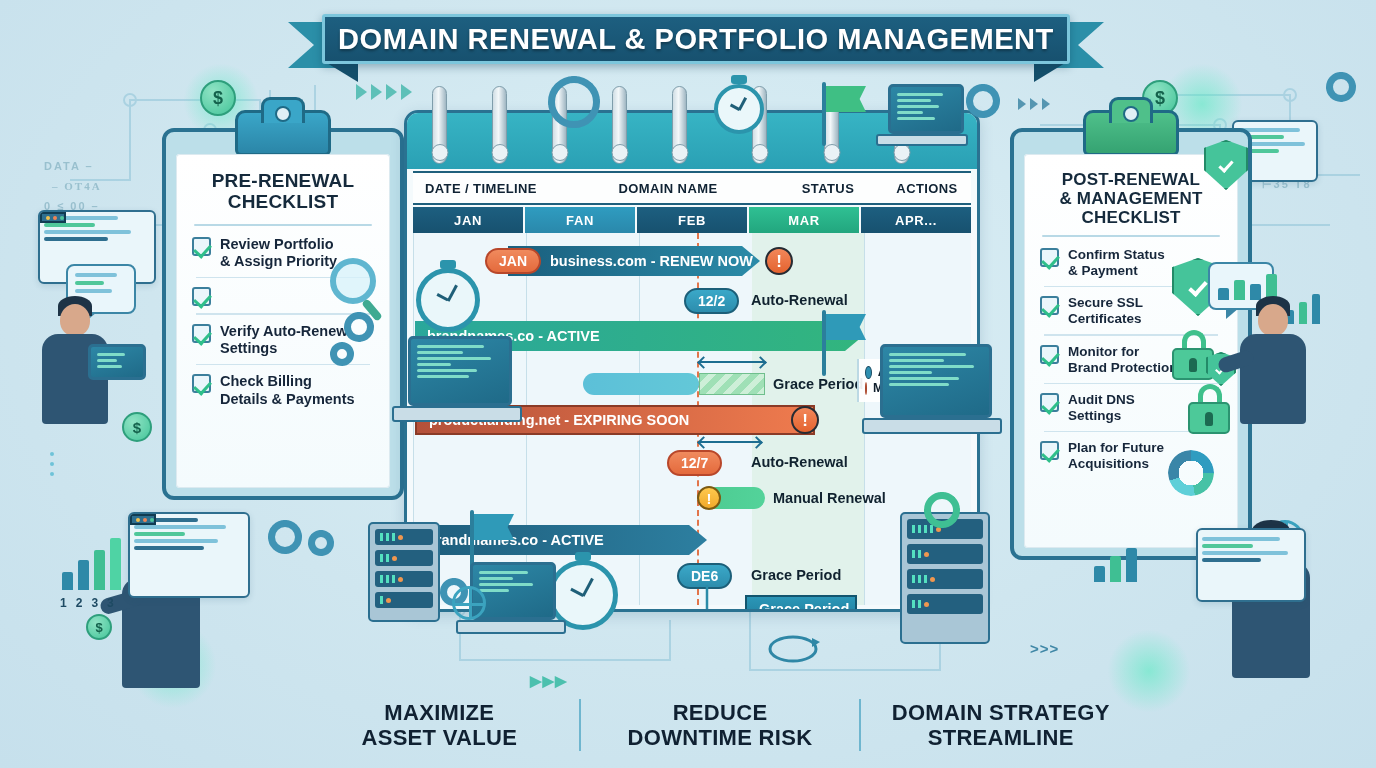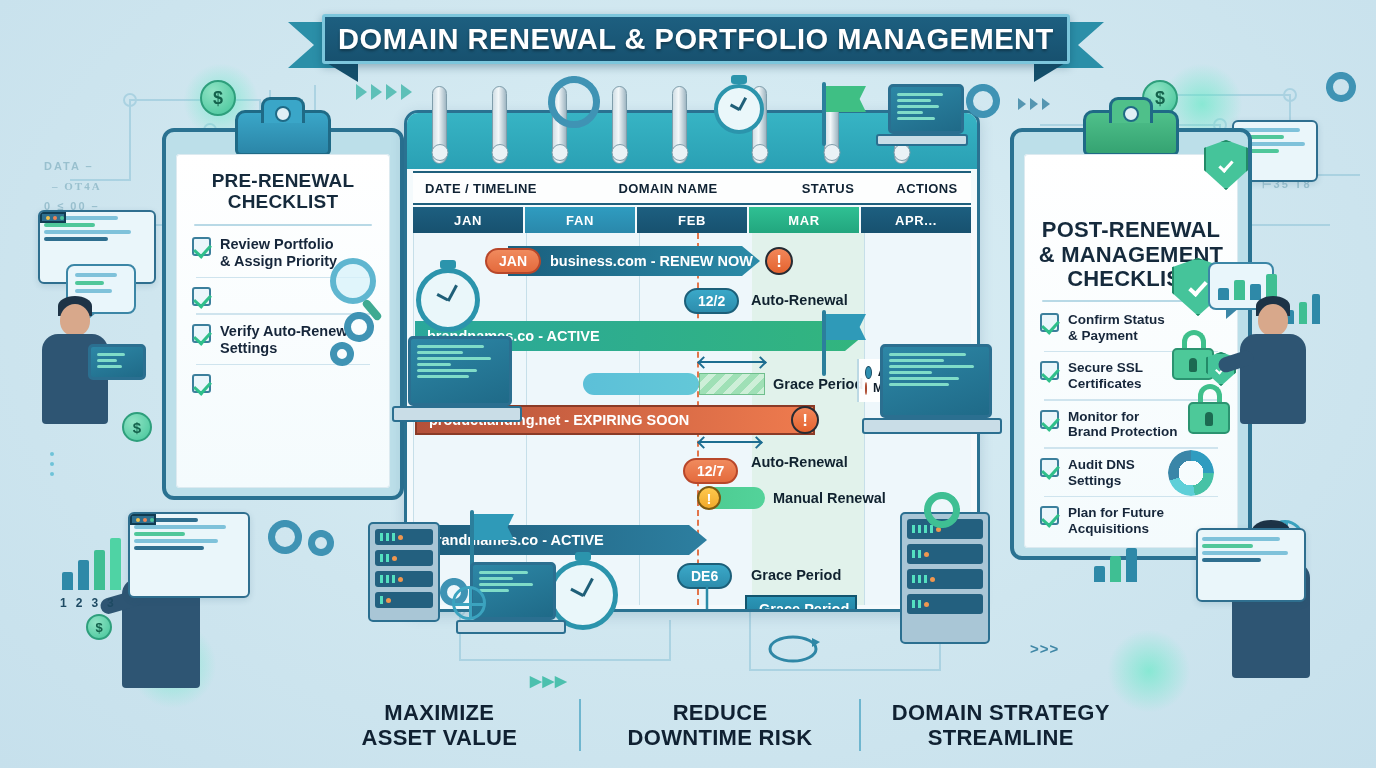--- a/index.html
+++ b/index.html
@@ -401,20 +401,22 @@
 
       <div class="chk-row">
         <div class="chkbox"></div>
         <div class="chk-txt" style="font-size:14.5px; white-space:pre-line;">Verify Auto-Renew
 Settings</div>
       </div>
       <div class="chk-sep"></div>
 
       <div class="chk-row">
         <div class="chkbox"></div>
+        <div class="chk-txt" style="font-size:14.5px; white-space:pre-line;">Check Billing
+Details &amp; Payments</div>
       </div>
     </div>
   </div>
 
   <div class="magnifier" style="left:330px; top:258px; width:70px; height:70px;">
     <div class="lens"></div>
     <div class="handle"></div>
   </div>
   <div class="gear" style="left:344px; top:312px; width:30px; height:30px;"></div>
   <div class="gear" style="left:330px; top:342px; width:24px; height:24px;"></div>
@@ -459,21 +461,21 @@
 
         <div class="measure" style="left:286px; top:128px; width:66px;"></div>
         <div class="grace-bar" style="left:170px; top:140px; width:116px;"></div>
         <div class="grace-hatch" style="left:286px; top:140px; width:66px;"></div>
         <div class="pill-lab" style="left:360px; top:143px;">Grace Period</div>
 
         <div class="bar orange" style="left:2px; top:172px; width:400px;">productlanding.net - EXPIRING SOON</div>
         <div class="warn" style="left:378px; top:173px;">!</div>
 
         <div class="measure" style="left:286px; top:208px; width:62px;"></div>
-        <div class="badge orange" style="left:270px; top:217px;margin-top:8px;">12/7</div>
+        <div class="badge orange" style="left:254px; top:217px;">12/7</div>
         <div class="pill-lab" style="left:338px; top:221px;">Auto-Renewal</div>
 
         <div class="grace-bar" style="left:292px; top:254px; width:60px; background:linear-gradient(90deg,#4dcb92,#53d39a);"></div>
         <div class="warn yellow" style="left:284px; top:253px;">!</div>
         <div class="pill-lab" style="left:360px; top:257px;">Manual Renewal</div>
 
         <div class="bar arrow navy" style="left:2px; top:292px; width:292px;">brandniames.co - ACTIVE</div>
 
         <div class="badge blue" style="left:264px; top:330px;">DE6</div>
         <div class="pill-lab" style="left:338px; top:334px;">Grace Period</div>
@@ -532,21 +534,21 @@
   <div class="gear" style="left:966px; top:84px; width:34px; height:34px;"></div>
   <div class="gear" style="left:1326px; top:72px; width:30px; height:30px;"></div>
 
   <div class="clipboard" style="left:1010px; top:128px; width:242px; height:432px;">
     <div class="cb-back"></div>
     <div class="clip green">
       <div class="neck"></div>
       <div class="hole"></div>
     </div>
     <div class="cb-paper">
-      <div class="cb-title" style="font-size:22px;margin-top:48px;">
+      <div class="cb-title" style="font-size:17px;">
         <div>POST-RENEWAL</div>
         <div>&amp; MANAGEMENT</div>
         <div>CHECKLIST</div>
       </div>
       <div class="cb-rule" style="margin-top:8px;"></div>
 
       <div class="chk-row">
         <div class="chkbox"></div>
         <div class="chk-txt" style="font-size:13.5px; white-space:pre-line;">Confirm Status
 &amp; Payment</div>

